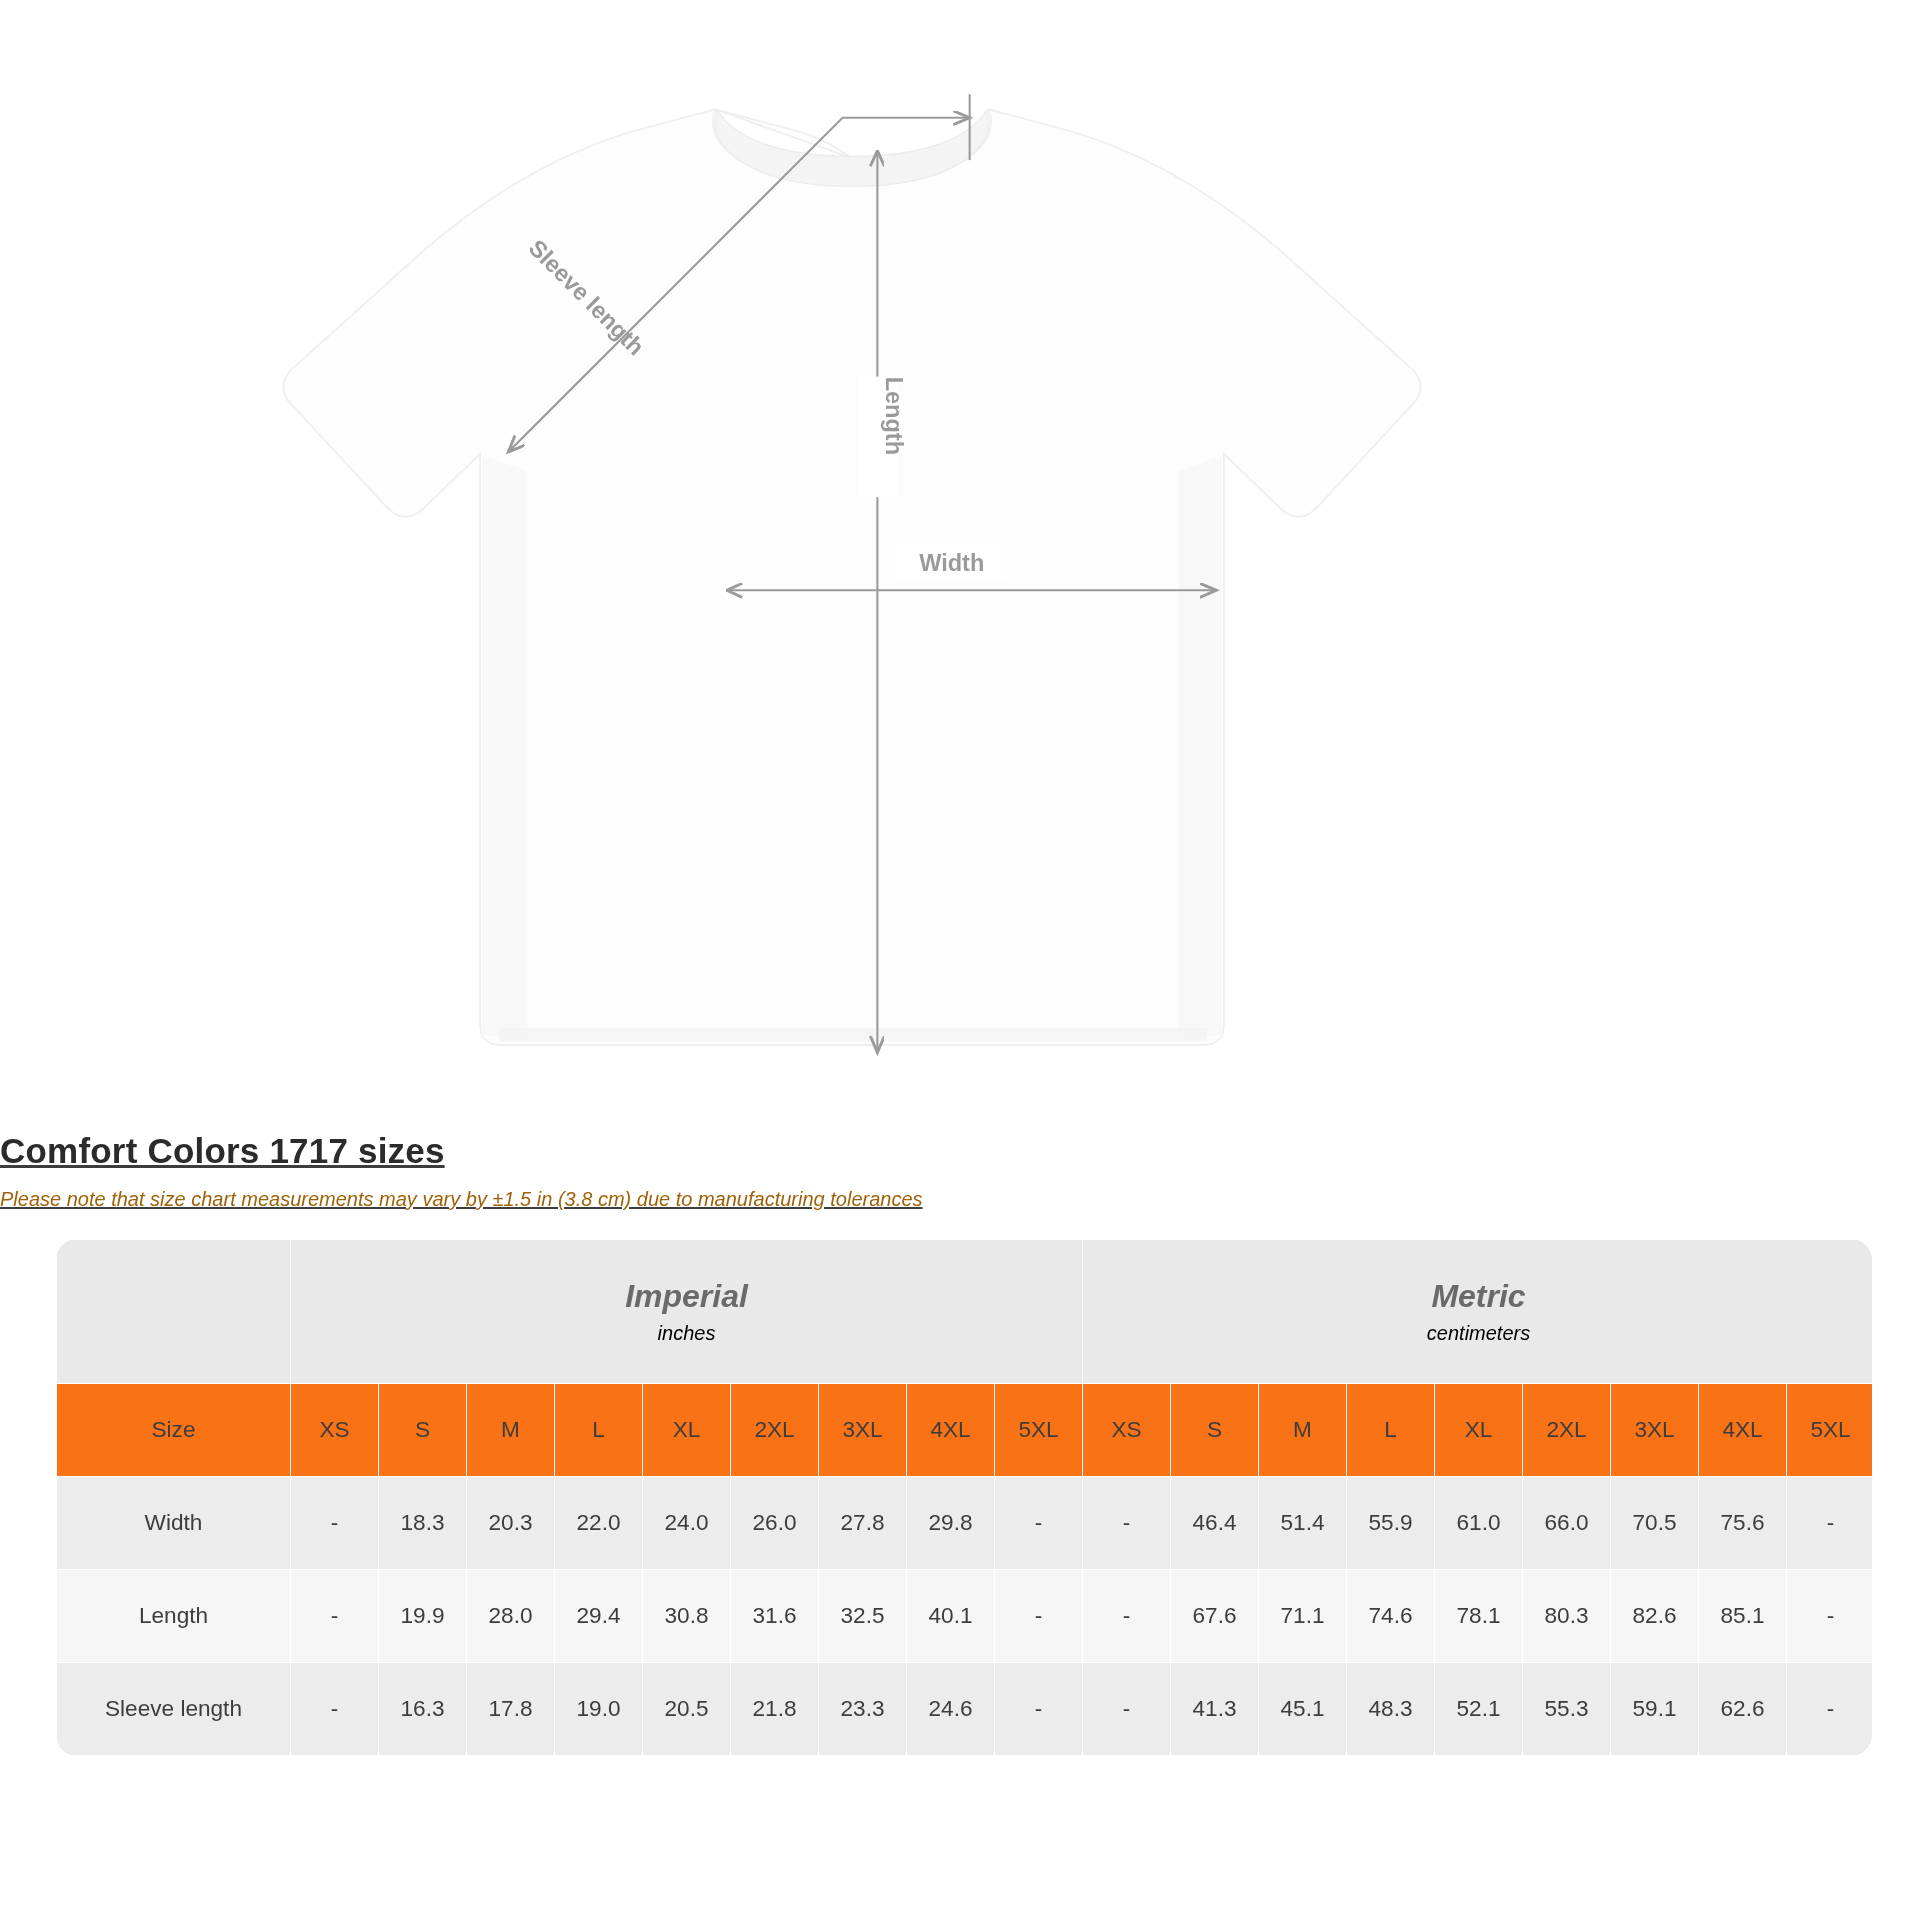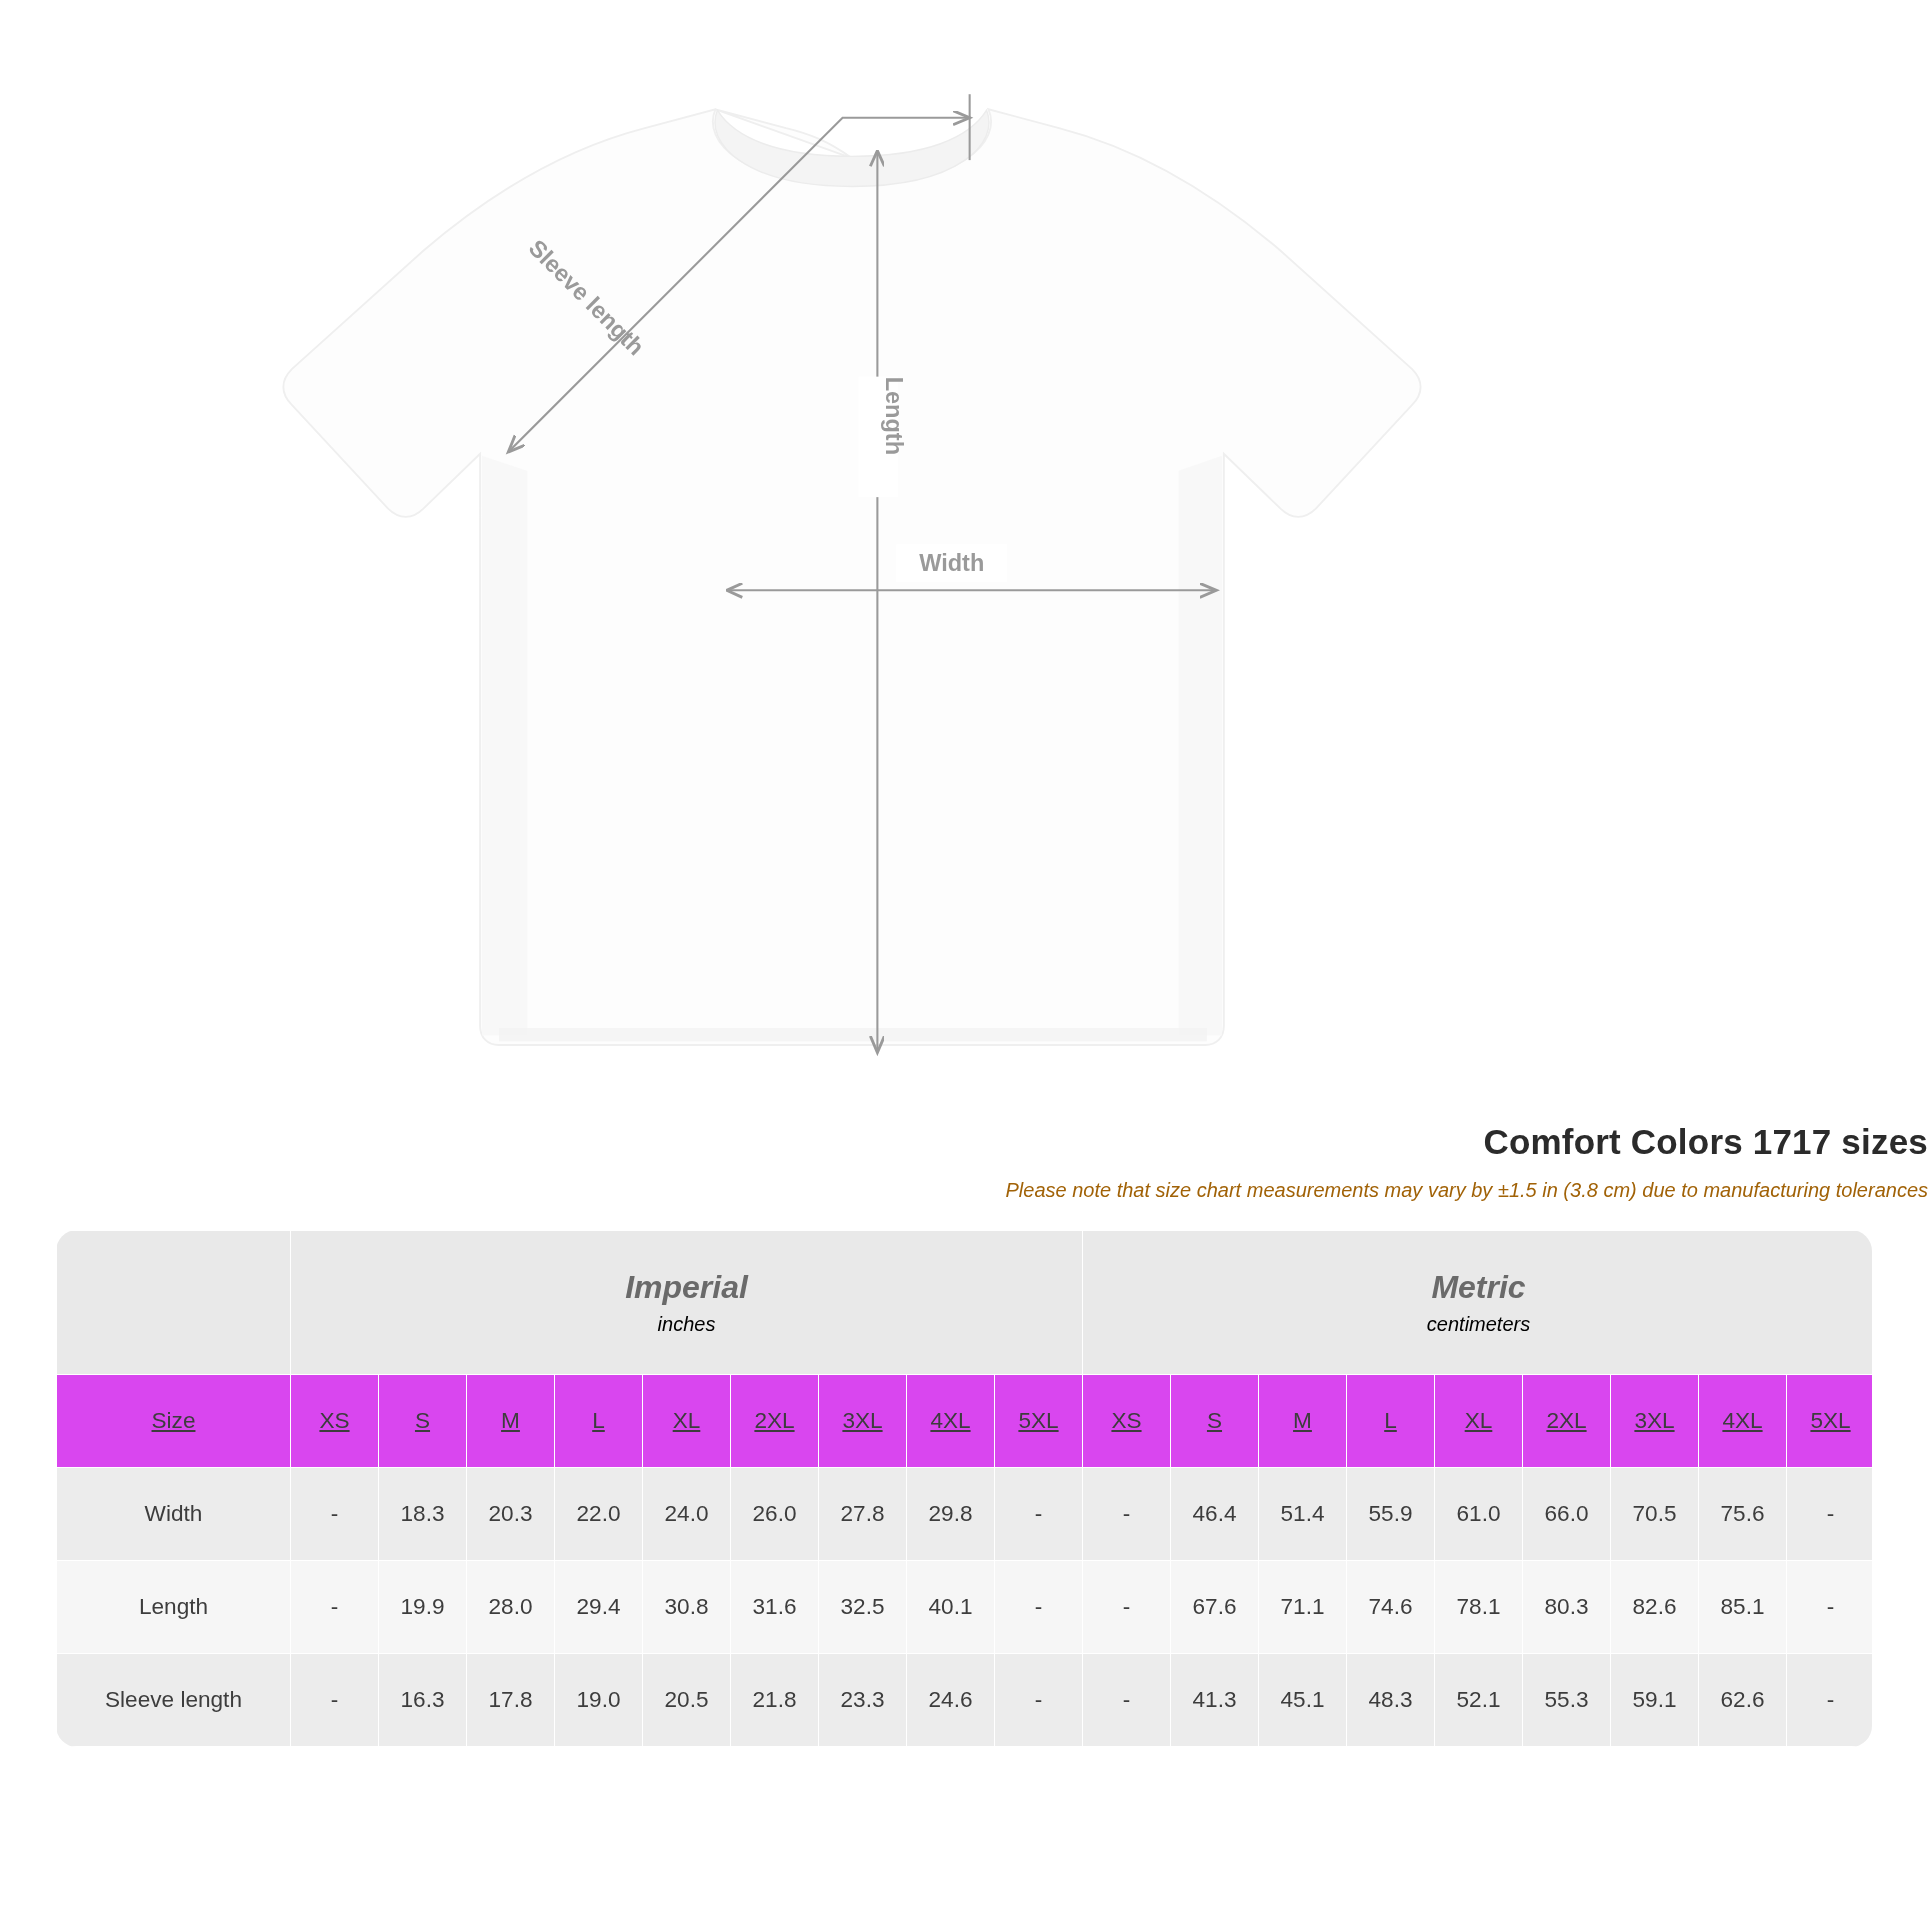--- a/index.html
+++ b/index.html
@@ -26,22 +26,23 @@
     position: relative;
     width: 1928px;
     height: 1111px;
   }
   .illustration svg {
     display: block;
   }
 
   
   .title-block {
-    text-align: right;
-    margin-top: 11px;
+    text-align: left;
+    margin-top: 20px;
+    text-decoration: underline;
   }
   .chart-title {
     font-size: 35px;
     font-weight: bold;
     color: #2b2b2b;
     letter-spacing: 0.2px;
   }
   .chart-note {
     font-size: 20px;
     font-style: italic;
@@ -81,26 +82,25 @@
   .unit-head .unit-sub {
     font-size: 20px;
     font-style: italic;
     color: #000000;
     margin-top: 7.5px;
   }
   .blank-head {
     background: #e9e9e9;
   }
   .size-row th, .size-row td {
-    background: #d946ef;
+    background: #f97316;
     height: 90px;
     font-weight: bold;
     font-size: 23.5px;
     color: #3d3d3d;
-    text-decoration: underline;
   }
   .data-row td, .data-row th {
     height: 90px;
   }
   .row-odd td, .row-odd th { background: #ececec; }
   .row-even td, .row-even th { background: #f6f6f6; }
   .rowlabel {
     font-weight: bold;
     font-size: 23.5px;
     color: #3d3d3d;

